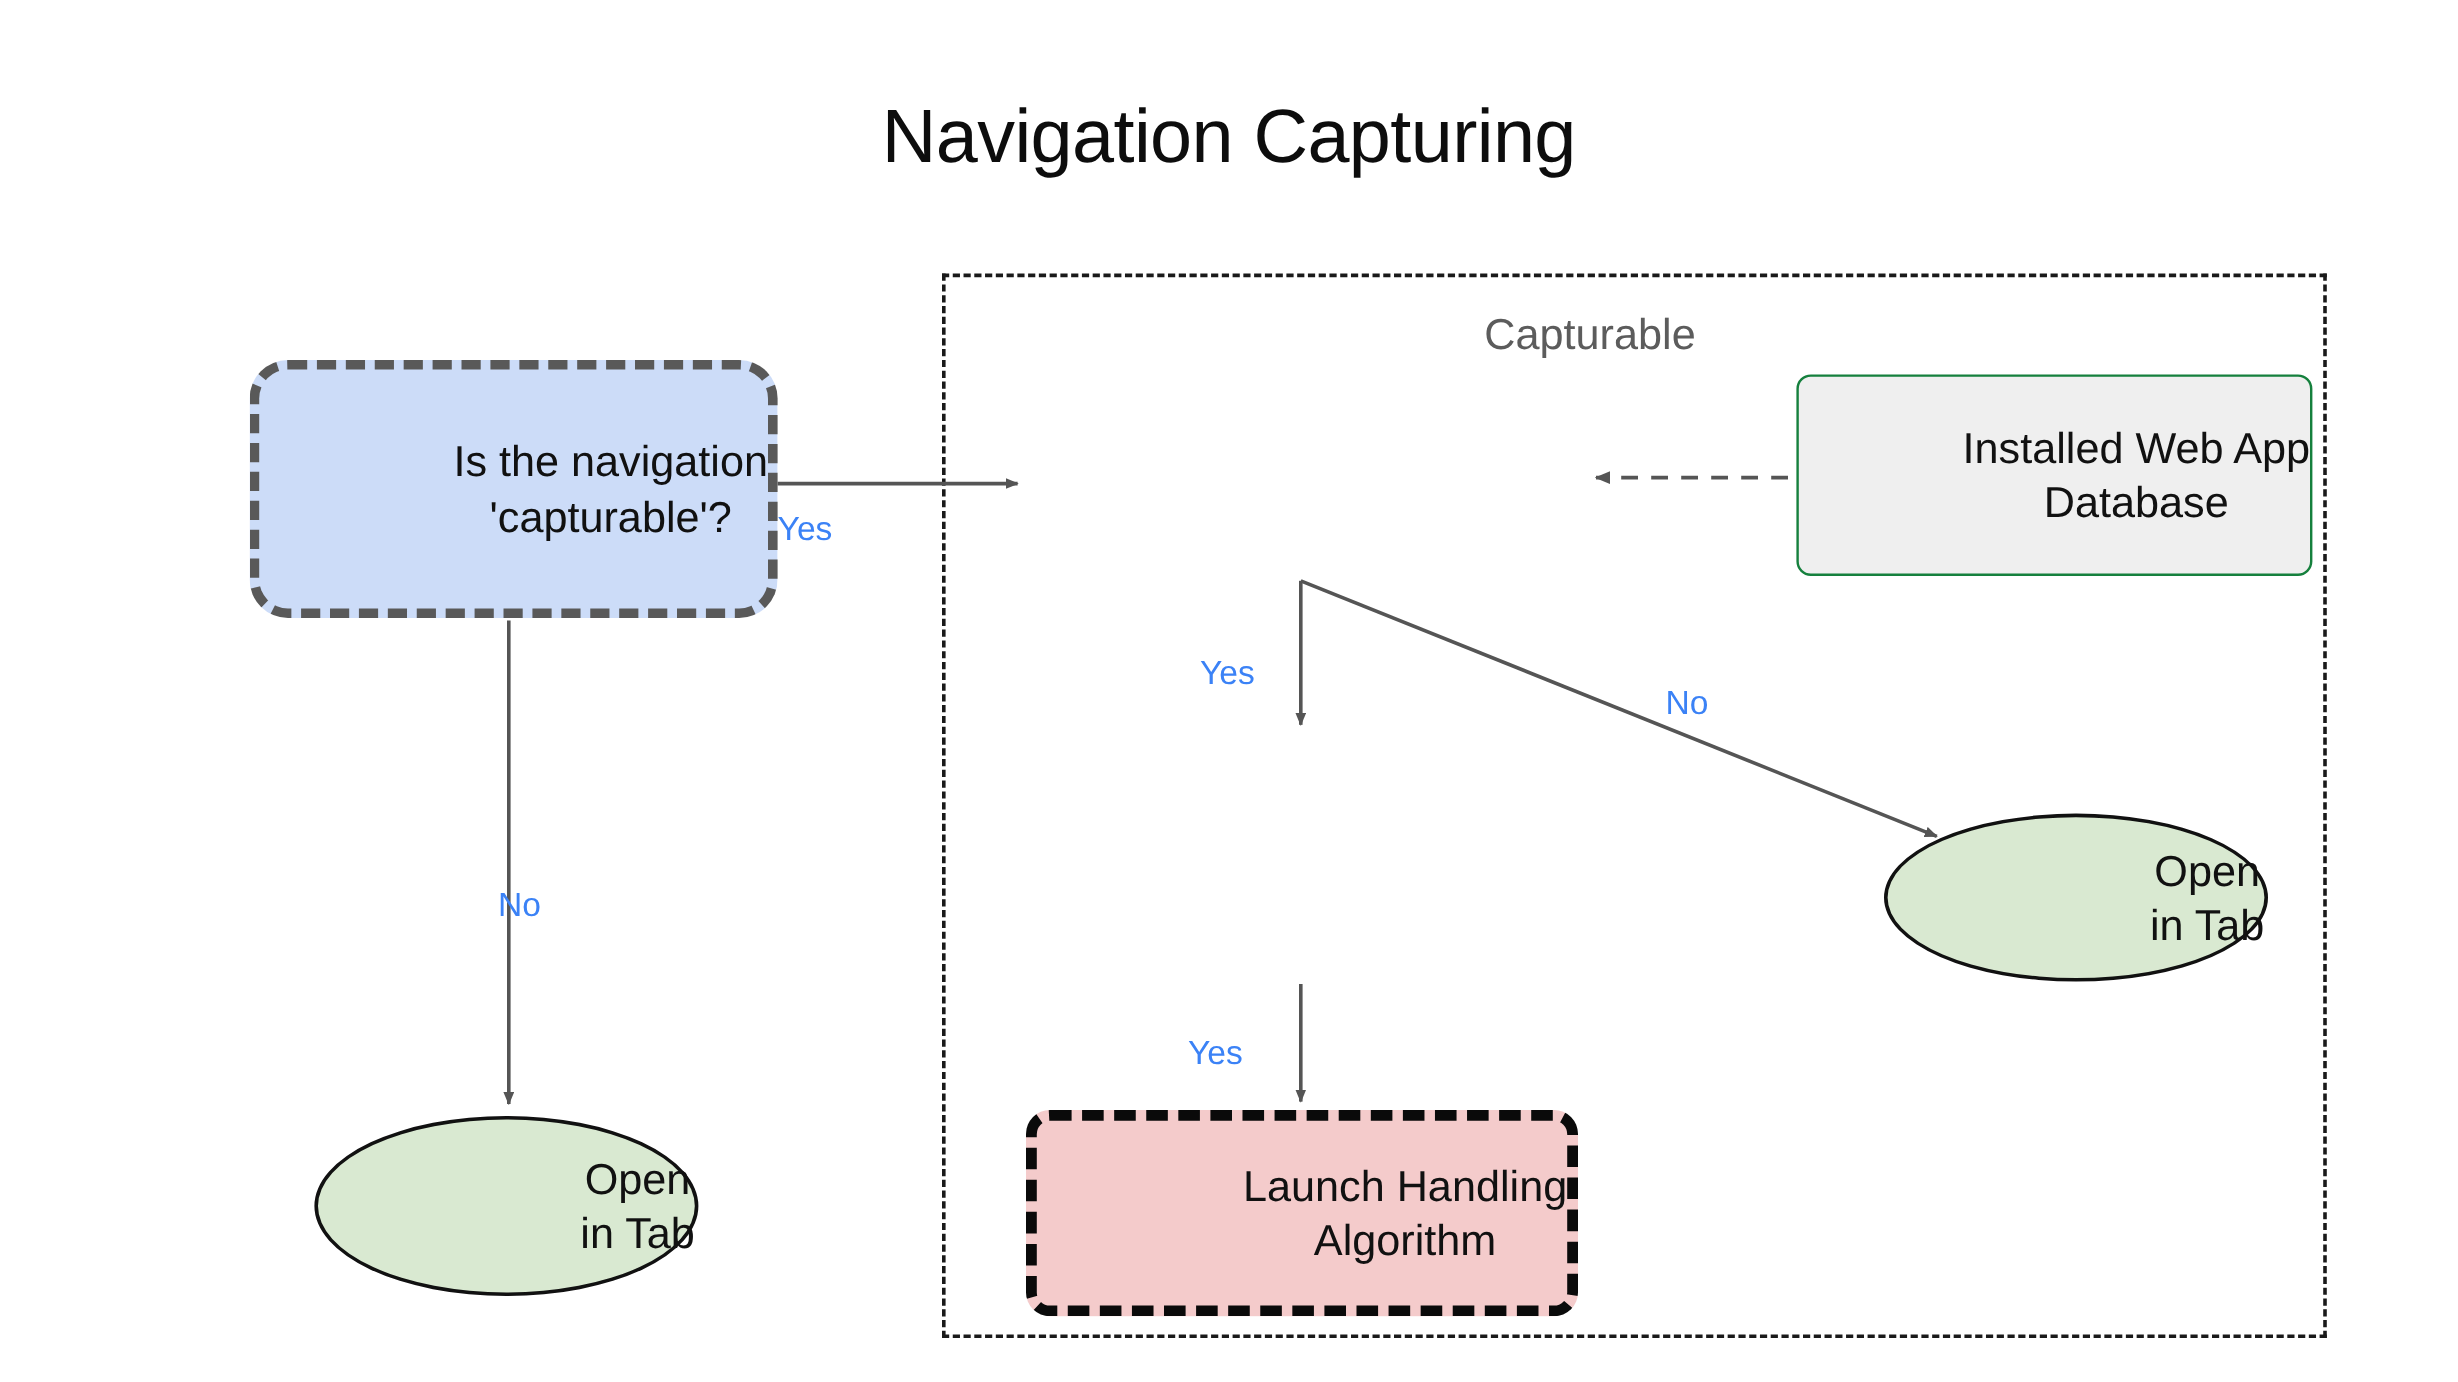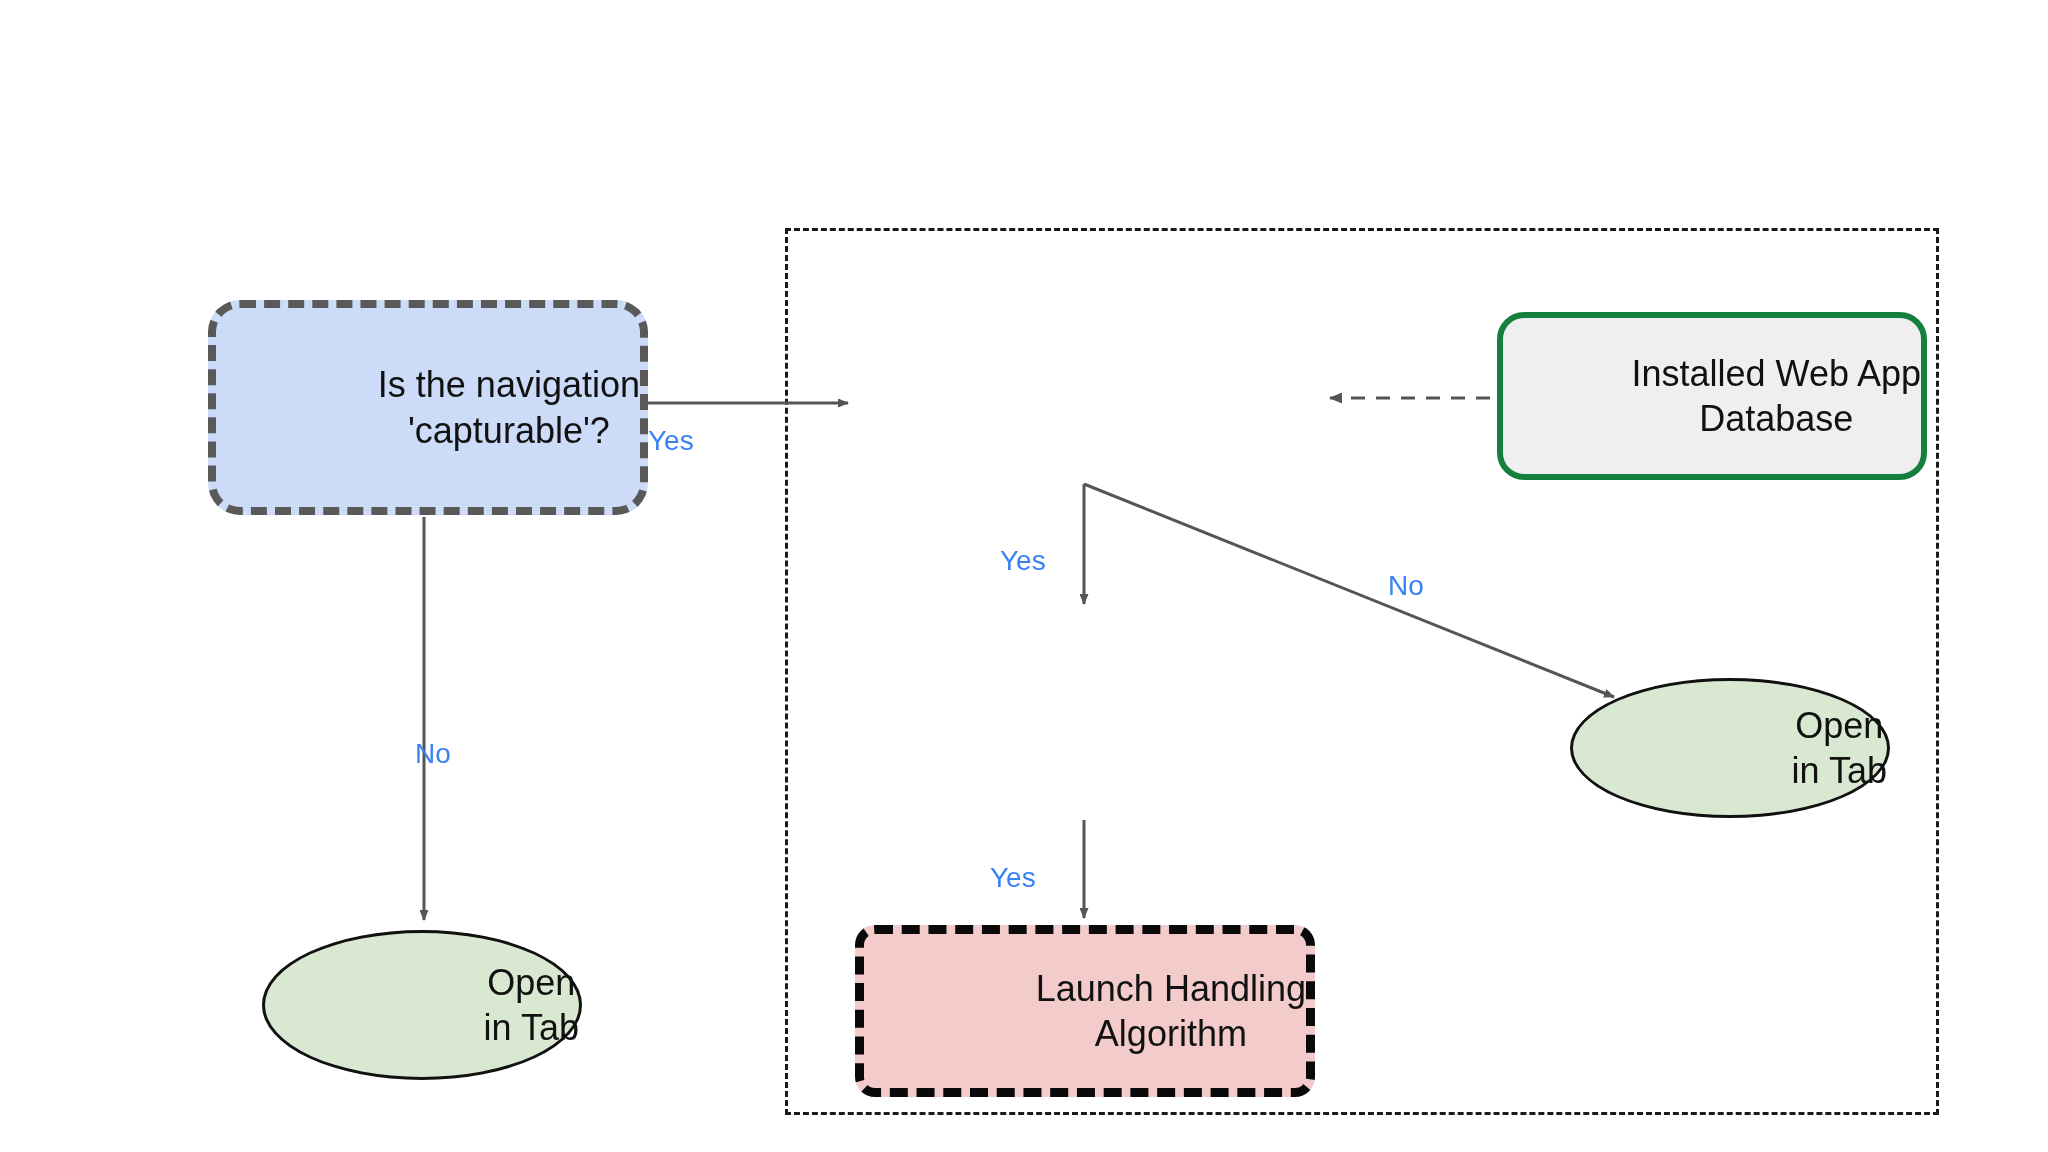--- a/index.html
+++ b/index.html
@@ -77,22 +77,22 @@
   .n-url-q {
     left: 857px; top: 330px; width: 455px; height: 152px;
     background: #ccdcf8;
     border: 2px solid #4d4d4d;
     border-radius: 18px;
     font-size: 36px;
   }
   .n-db {
     left: 1497px; top: 312px; width: 430px; height: 168px;
     background: #efefef;
-    border: 6px solid #15803d;
-    border-radius: 27px;
+    border: 2px solid #15803d;
+    border-radius: 12px;
     font-size: 36px;
   }
   .n-user-q {
     left: 857px; top: 612px; width: 455px; height: 206px;
     background: #ccdcf8;
     border: 2px solid #4d4d4d;
     border-radius: 18px;
     font-size: 36px;
   }
   .n-launch {
@@ -127,22 +127,24 @@
   .el-no-1  { left: 415px; top: 738px; width: 80px; }
   .el-yes-2 { left: 1000px; top: 545px; width: 80px; }
   .el-no-2  { left: 1388px; top: 570px; width: 80px; }
   .el-yes-3 { left: 990px; top: 862px; width: 80px; }
 </style>
 </head>
 <body>
 
 <div id="canvas">
 
+  <div class="diagram-title">Navigation Capturing</div>
 
   <div class="group-box"></div>
+  <div class="group-label">Capturable</div>
 
   <svg id="edges" viewBox="0 0 2048 1152">
     <defs>
       <marker id="arrowhead" markerWidth="11" markerHeight="9" refX="10" refY="4.5" orient="auto" markerUnits="userSpaceOnUse">
         <path d="M0,0 L11,4.5 L0,9 z" fill="#555555"></path>
       </marker>
       <marker id="arrowhead-dash" markerWidth="13" markerHeight="11" refX="12" refY="5.5" orient="auto" markerUnits="userSpaceOnUse">
         <path d="M0,0 L13,5.5 L0,11 z" fill="#555555"></path>
       </marker>
     </defs>

